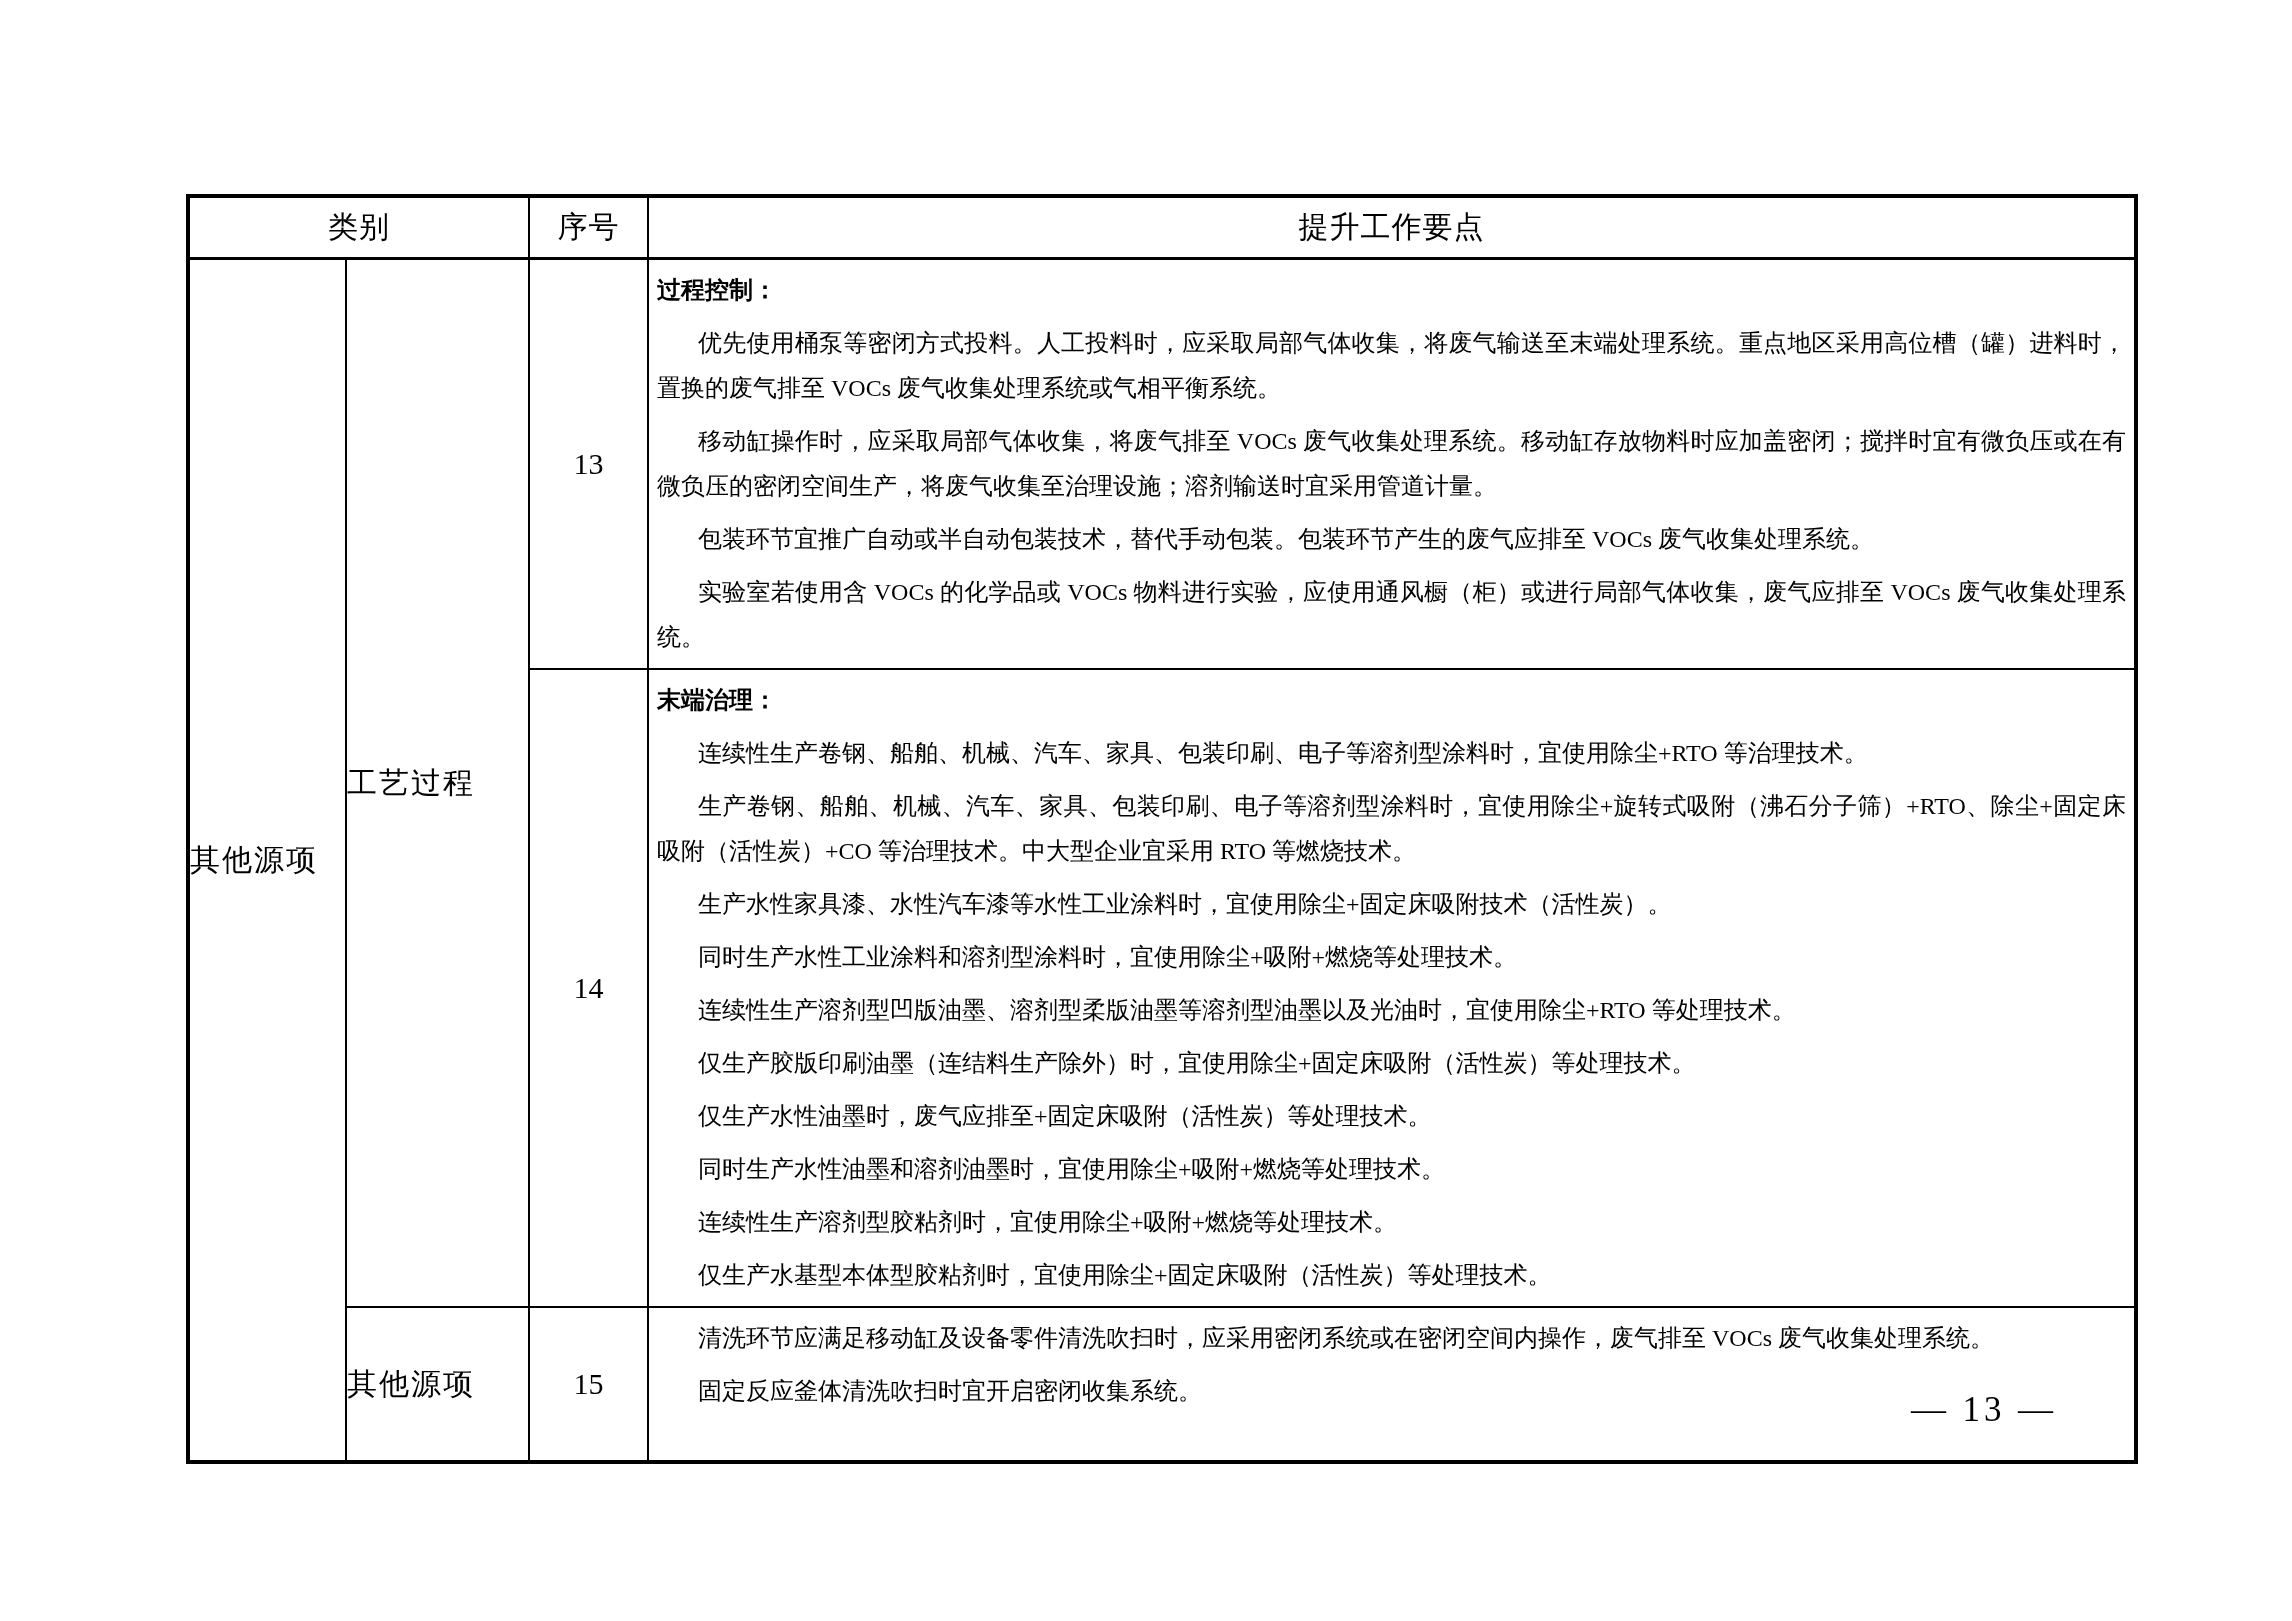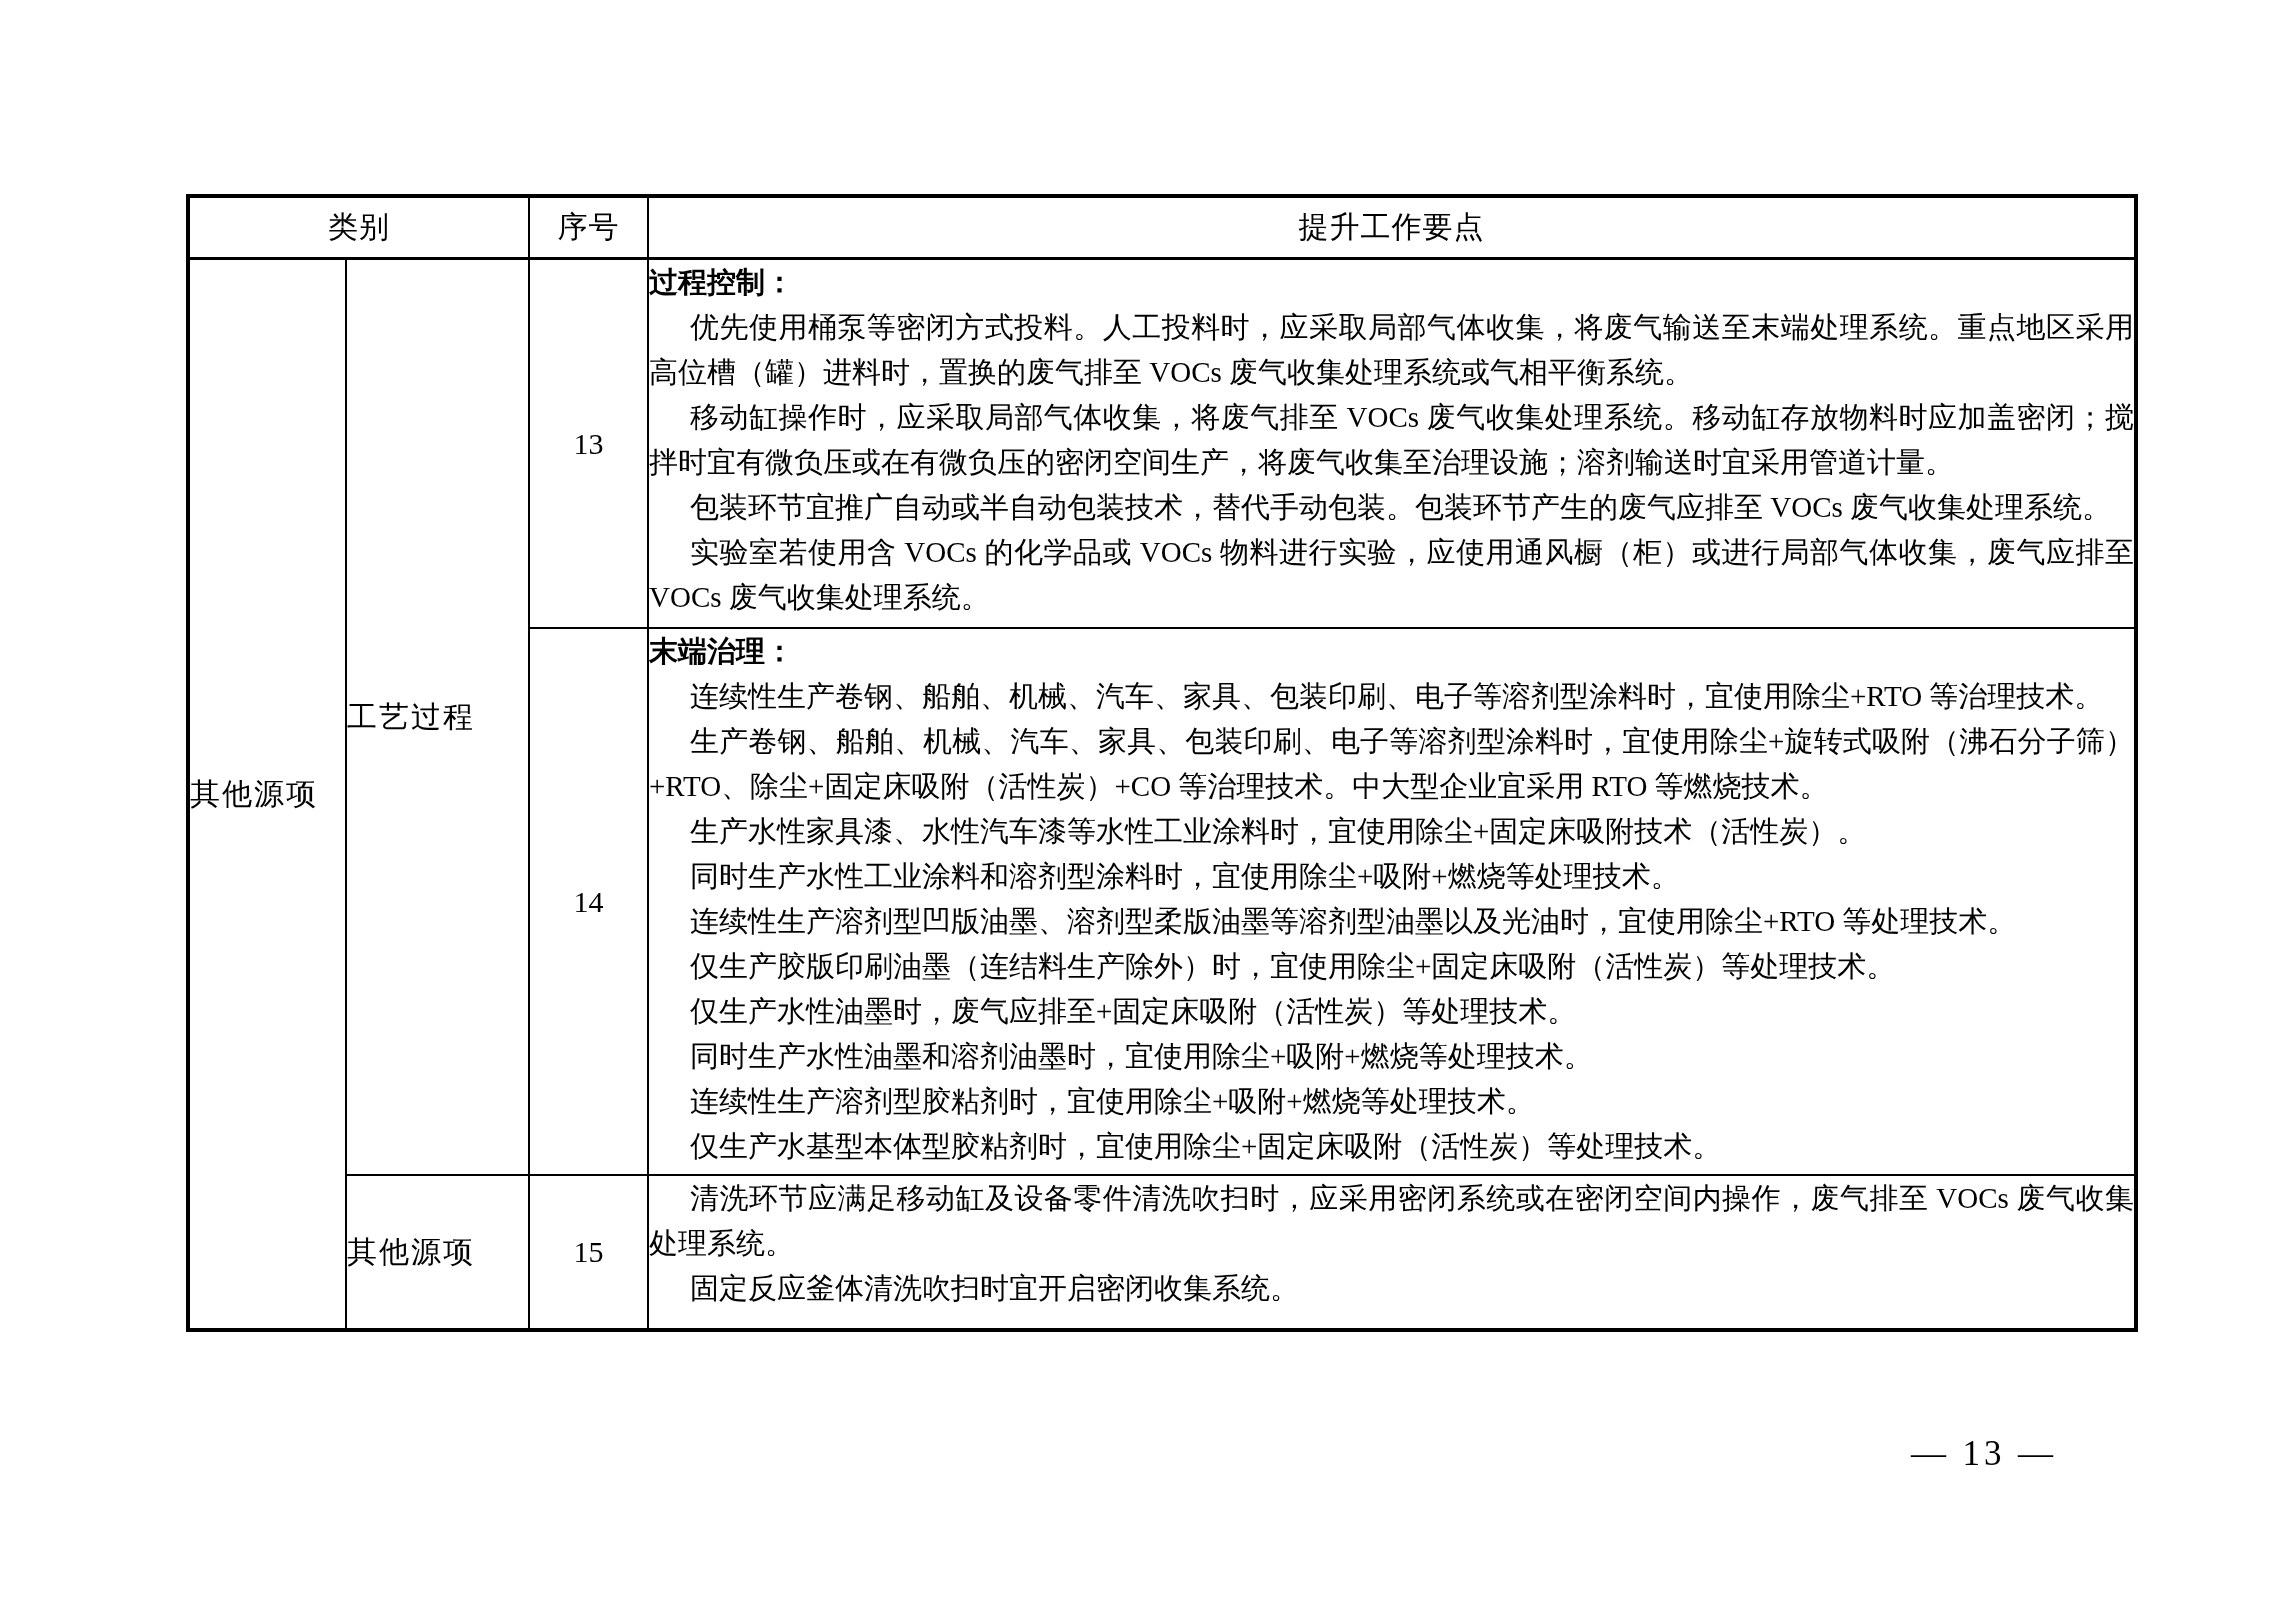--- a/index.html
+++ b/index.html
@@ -58,36 +58,36 @@
   td.content-cell {
     vertical-align: top;
     padding: 5.9px 11.8px 0 11.8px;
     overflow: hidden;
   }
   tr.row-13 td { height: 367px; }
   tr.row-14 td { height: 545px; }
   tr.row-15 td { height: 152px; }
 
   .content-cell p.para {
-    margin: 0;
-    font-size: 29px;
+    margin: 8px;
+    font-size: 24px;
     line-height: 45px;
     text-align: justify;
     text-indent: 41px;
     word-break: break-all;
   }
   .content-cell p.para-heading {
     font-weight: bold;
     text-indent: 0;
     text-align: left;
   }
   .footer-pageno {
     position: absolute;
     left: 1911px;
-    top: 1434px;
+    top: 1390px;
     font-size: 35px;
     letter-spacing: 3.9px;
     white-space: nowrap;
   }
 </style>
 </head>
 <body>
 
 <div class="page">
 

